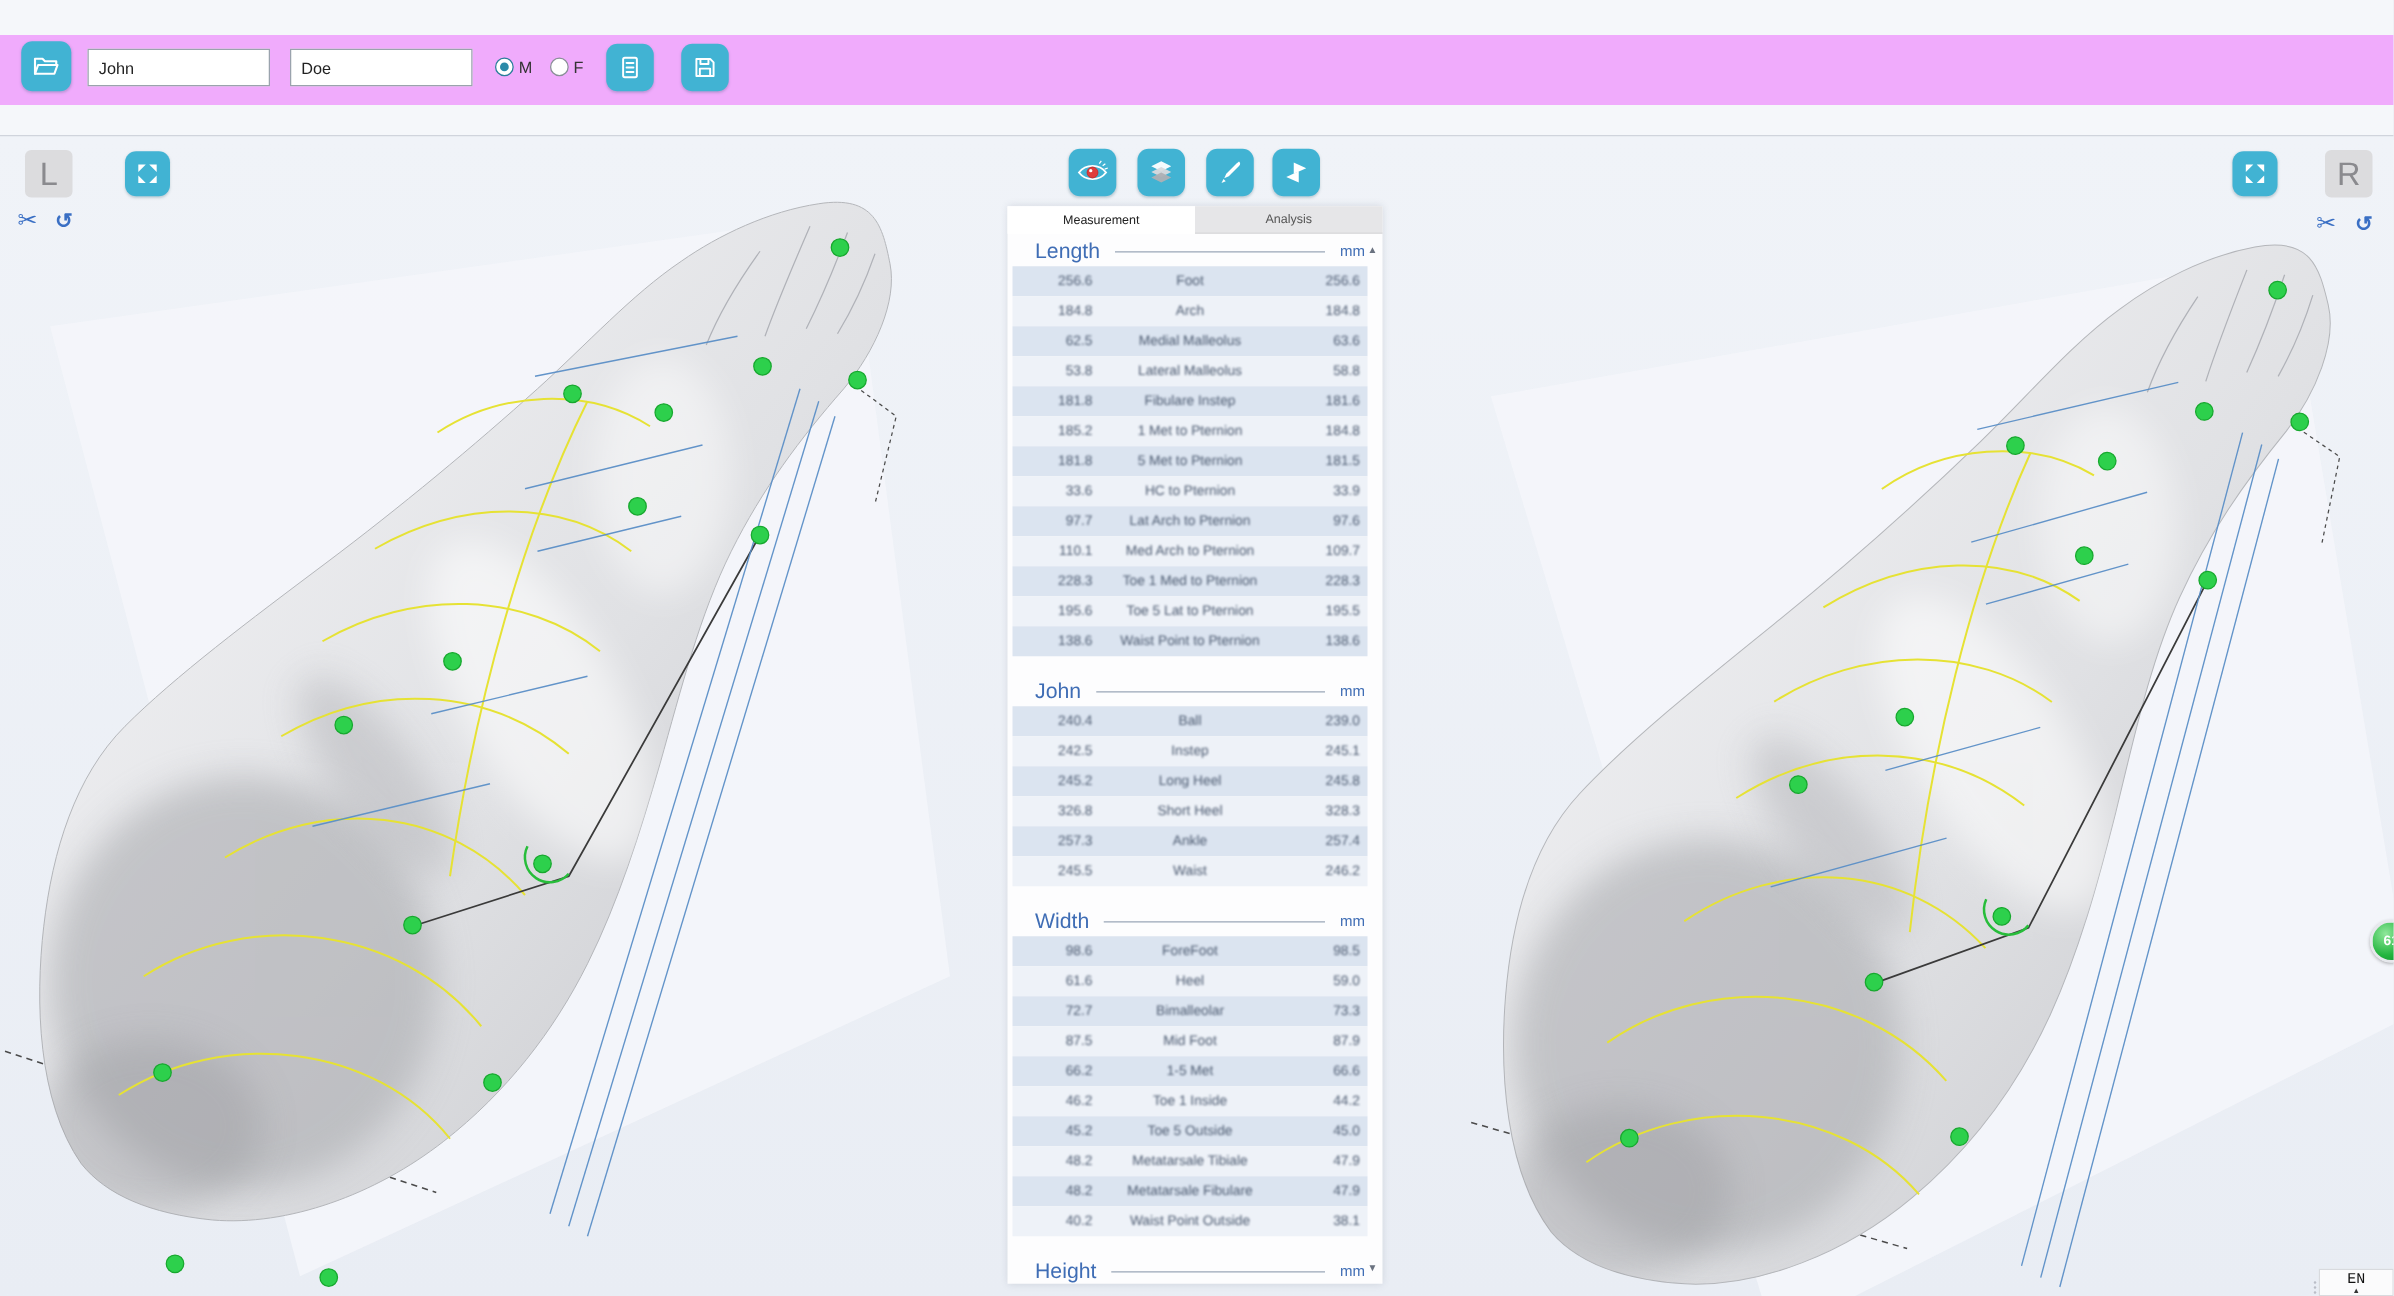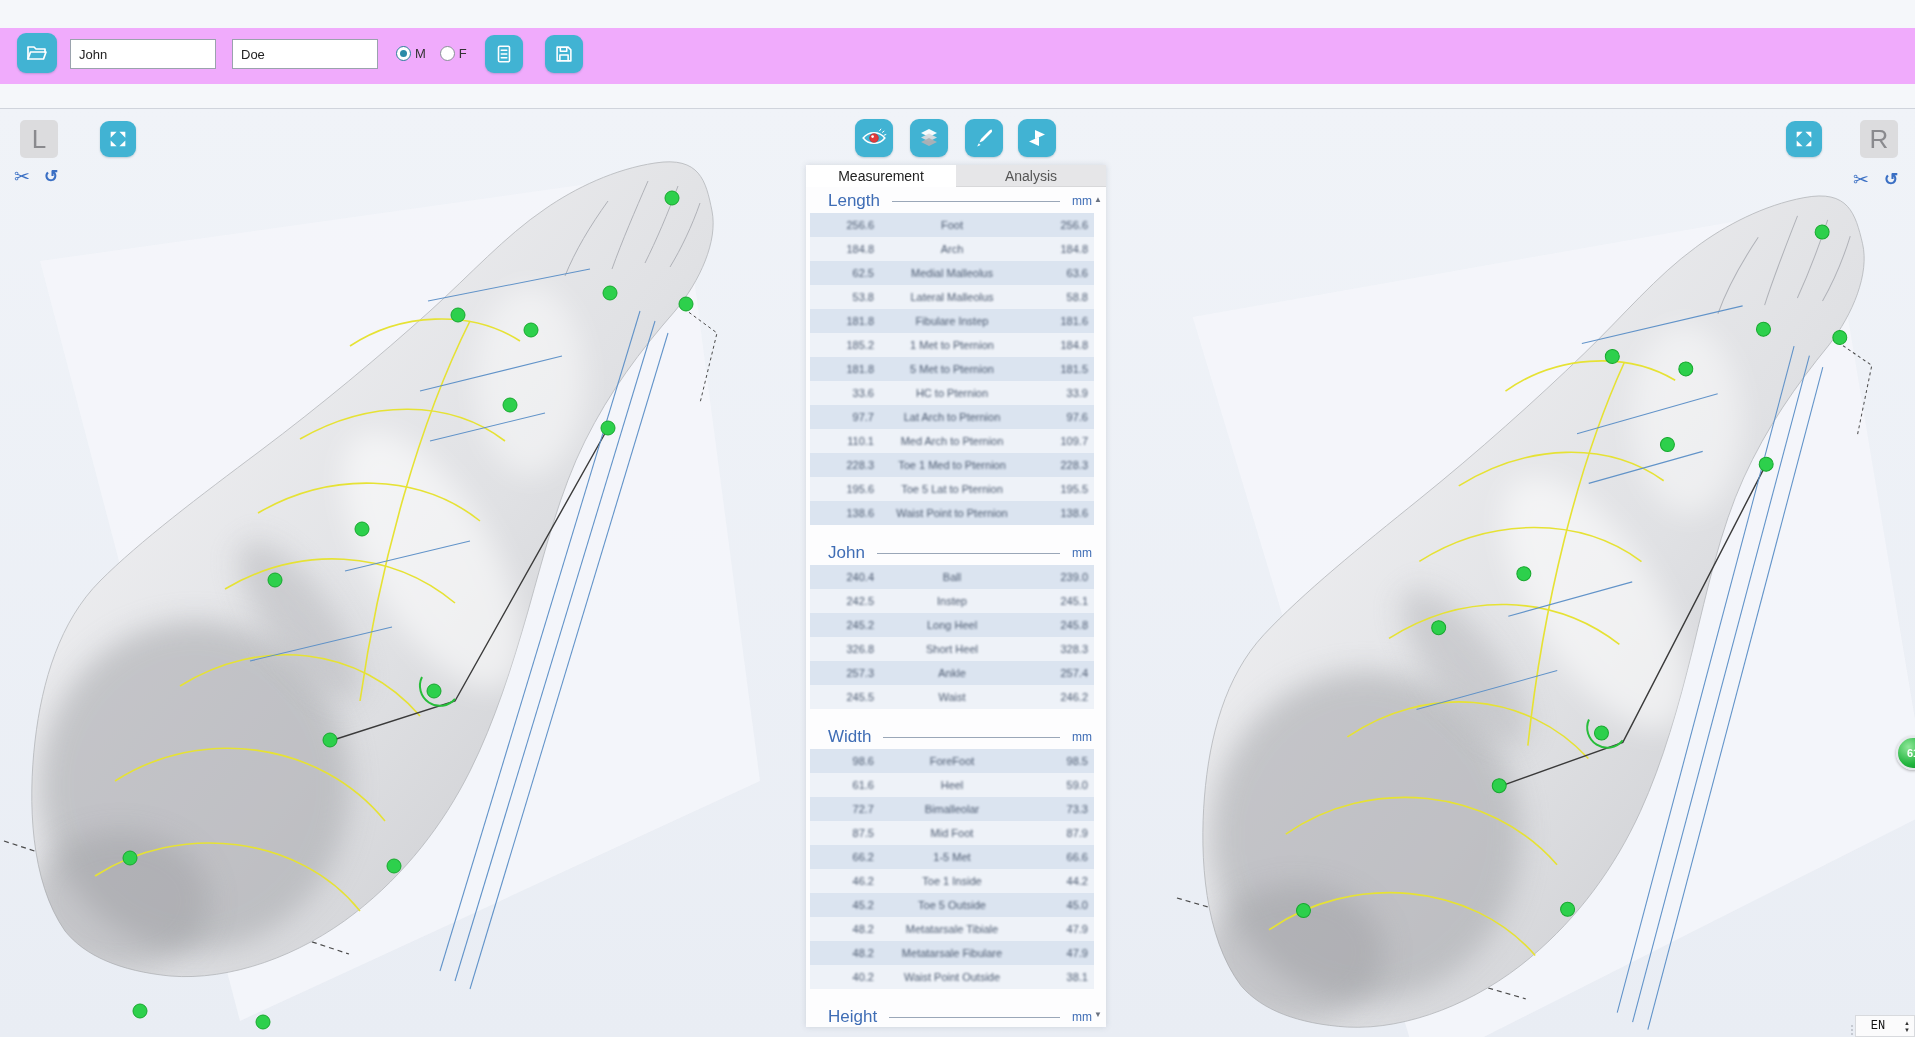--- a/index.html
+++ b/index.html
@@ -48,21 +48,21 @@
   .expandbtn{position:absolute;width:36px;height:36px;background:#41b3d3;border-radius:9px;display:flex;align-items:center;justify-content:center;box-shadow:0 1px 2px rgba(40,90,110,.25);}
   .exp-left{left:100px;top:12px;} .exp-right{left:1786px;top:12px;}
   .midbtn{position:absolute;top:10px;width:38px;height:38px;}
   .mb-eye{left:855px;} .mb-layers{left:910px;} .mb-brush{left:965px;} .mb-swap{left:1018px;}
   .toolico{position:absolute;font-size:19px;color:#3a6fc4;line-height:1;}
   .ico-rot{font-size:17px;font-weight:bold;}
 
   
   .panel{position:absolute;left:806px;top:56px;width:300px;height:862px;background:#fdfdfe;box-shadow:0 0 6px rgba(80,90,110,.18);}
   .ptabs{display:flex;height:22px;}
-  .ptab{flex:1;display:flex;align-items:center;justify-content:center;font-size:14px;}
+  .ptab{flex:1;display:flex;align-items:center;justify-content:center;font-size:10px;}
   .ptab.active{background:#fff;color:#222;}
   .ptab.inactive{background:#e6e6e8;color:#555;border-bottom:1px solid #d8d8da;}
   .sect{margin-top:2px;}
   .shead{display:flex;align-items:center;height:24px;padding:0 14px 0 22px;}
   .stitle{color:#3f6db5;font-size:17px;}
   .sline{flex:1;border-top:1px solid #9aa7b8;margin:0 12px;height:0;}
   .sunit{color:#3f6db5;font-size:12px;}
   .rows{padding:0 12px 0 4px;}
   .mrow{display:grid;grid-template-columns:64px 1fr 64px;height:24px;align-items:center;font-size:11px;}
   .rows div.mrow:nth-of-type(odd){background:#dbe4f0;}
@@ -71,21 +71,21 @@
   .cell.l{text-align:right;} .cell.c{text-align:center;} .cell.r{text-align:right;padding-right:6px;}
   .sgap{height:14px;}
   .scrollarrow{position:absolute;right:4px;font-size:8px;color:#6a7280;}
   .sa-up{top:30px;} .sa-down{bottom:8px;}
 
   
   .greenbadge{position:absolute;left:1896px;top:736px;width:34px;height:34px;border-radius:50%;
       background:radial-gradient(circle at 35% 30%, #8fe79a, #22b53e 60%, #118a2c);border:2px solid #e6e8ec;box-sizing:border-box;
       color:#fff;font-size:11px;font-weight:bold;display:flex;align-items:center;justify-content:center;box-shadow:0 1px 3px rgba(0,0,0,.3);}
   .langbar{position:absolute;right:0;bottom:0;width:60px;height:22px;background:#fbfbfc;border:1px solid #d8dade;box-sizing:border-box;
-      display:flex;align-items:center;}
+      display:flex;align-items:center;flex-direction:column;}
   .langcode{flex:1;text-align:center;font-size:12px;color:#111;font-family:"Liberation Mono",monospace;}
   .langarrows{width:14px;display:flex;flex-direction:column;align-items:center;gap:1px;font-size:6px;color:#333;}
   .grip{position:absolute;right:62px;bottom:2px;display:flex;flex-direction:column;gap:2px;}
   .grip span{width:2px;height:2px;background:#b9bdc6;border-radius:50%;}
 </style>
 </head>
 <body>
 
 <div class="app">
 

